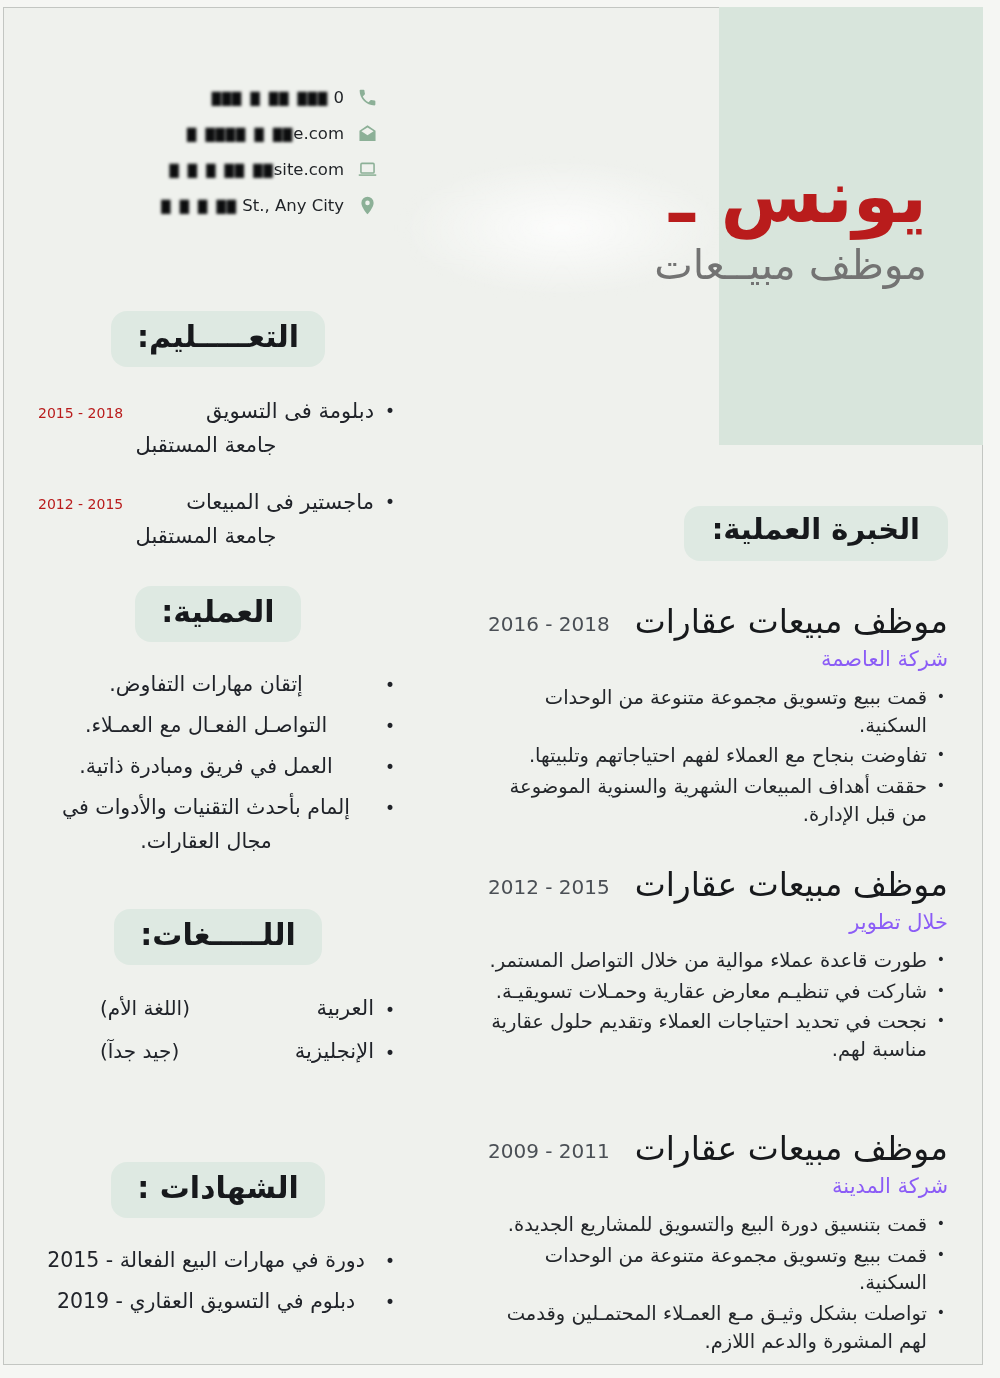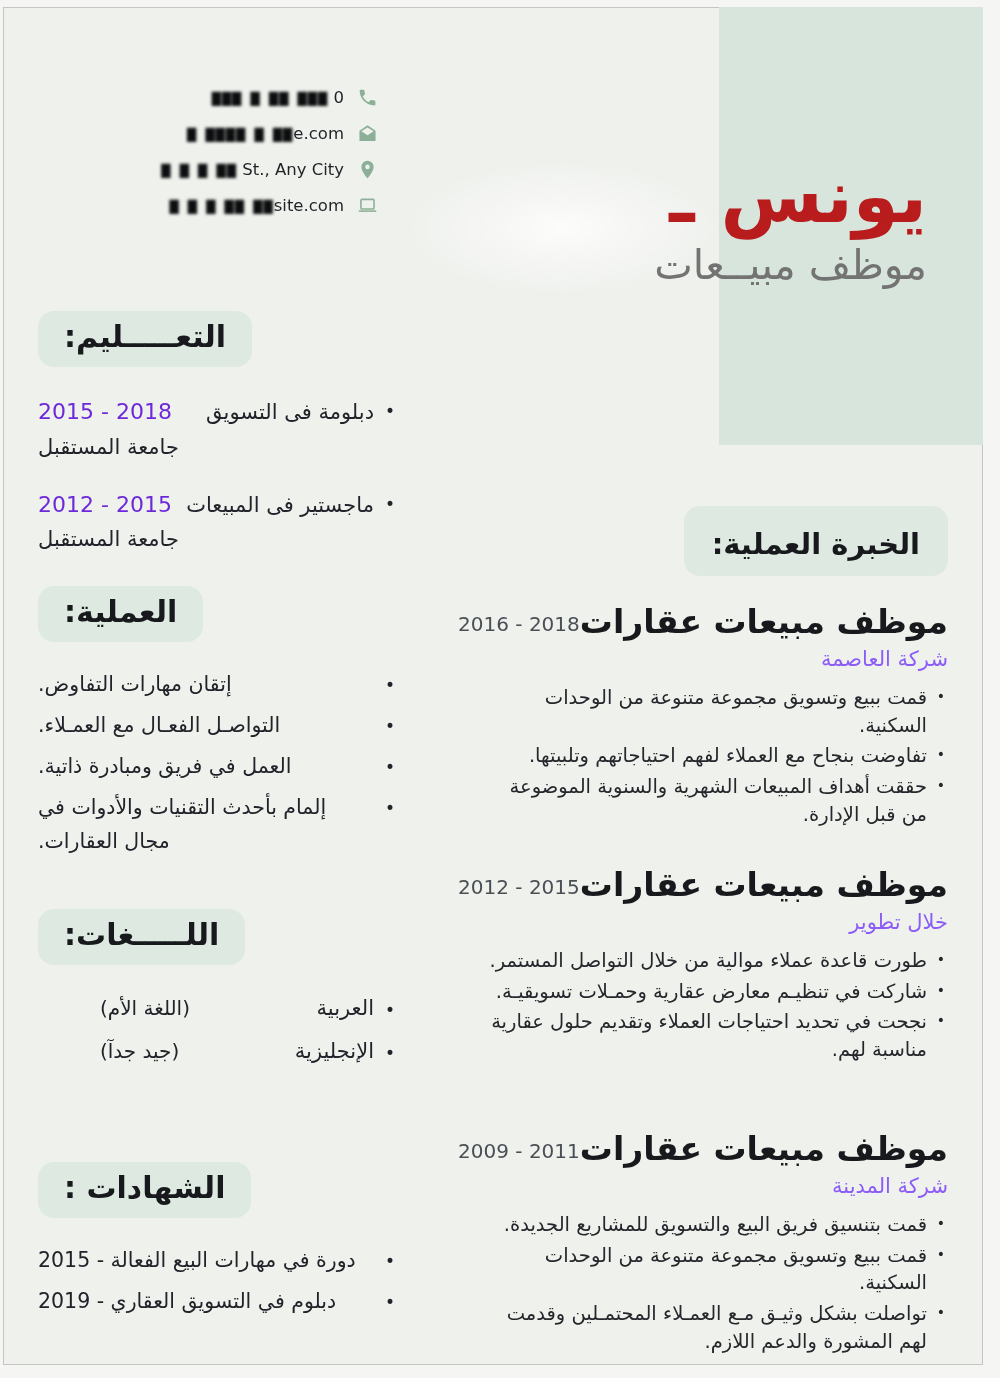--- a/index.html
+++ b/index.html
@@ -26,48 +26,48 @@
   .contact-row { display:flex; align-items:center; justify-content:flex-end; gap:13px; height:27px; }
   .contact-text { font-size:16.5px; color:#1f2226; white-space:nowrap; }
   .masked { filter:blur(1.5px); font-size:12px; letter-spacing:1px; word-spacing:3px; color:#0c0d0e; font-weight:700; }
   .cicon { flex:0 0 auto; }
 
   
   .pill { display:inline-block; background:#dee9e2; border-radius:16px; padding:9px 26px 14px;
           font-size:30px; font-weight:700; color:#17191c; line-height:1.1; }
 
   
-  .section-left { position:absolute; left:34px; width:360px; direction:rtl; text-align:left; }
+  .section-left { position:absolute; left:34px; width:360px; direction:rtl; text-align:center; }
   .sec-edu   { top:303px; }
   .sec-skill { top:578px; }
   .sec-lang  { top:901px; }
   .sec-cert  { top:1154px; }
 
   .edu-items { margin-top:27px; display:flex; flex-direction:column; gap:23px; }
   .edu-item { position:relative; padding-right:24px; font-size:21px; color:#202329; line-height:1.62; }
   .edu-item::before, .b-li::before, .lang-row::before {
     content:"\2022"; position:absolute; right:3px; top:4px; font-size:17px; color:#202329; }
   .edu-head { display:flex; justify-content:space-between; align-items:baseline; }
-  .dates-ltr { direction:ltr; unicode-bidi:isolate; font-size:22px; color:#6d28d9; white-space:nowrap; }
+  .dates-ltr { direction:ltr; unicode-bidi:isolate; font-size:14px; color:#b91c1c; white-space:nowrap; }
 
   .plain-list { margin:25px 0 0; padding:0; list-style:none; }
   .b-li { position:relative; padding-right:24px; font-size:20.5px; color:#202329; line-height:1.7; margin-bottom:6px; }
 
   .lang-rows { margin-top:31px; }
   .lang-row { position:relative; display:flex; justify-content:space-between; align-items:baseline;
               padding-right:24px; padding-left:62px; font-size:21px; color:#202329; margin-bottom:19px; }
   .lang-level { font-size:20px; color:#202329; }
 
   
   .exp-col { position:absolute; left:484px; top:498px; width:460px; direction:rtl; text-align:right; }
-  .exp-pill { padding:23px 28px 15px; font-size:29px;text-align:center; }
+  .exp-pill { padding:8px 28px 15px; font-size:29px;text-align:center; }
   .job { position:absolute; right:0; width:100%; }
   .job-1 { top:95px; } .job-2 { top:358px; } .job-3 { top:622px; }
   .job-head { display:flex; justify-content:space-between; align-items:center; }
-  .job-title { font-size:33px; font-weight:700; color:#17191c; line-height:1.3; white-space:nowrap; }
+  .job-title { font-size:33px; font-weight:400; color:#17191c; line-height:1.3; white-space:nowrap; }
   .job-dates { font-size:20px; color:#4a4f55; padding-top:4px; }
   .job-company { font-size:21px; color:#8b5cf6; margin-top:3px; }
   .job-bullets { margin:13px 0 0; padding:0; list-style:none; }
   .job-bullets li { position:relative; padding-right:21px; font-size:19.5px; color:#24272b; line-height:1.42; margin-bottom:3px; }
   .job-bullets li::before { content:"\2022"; position:absolute; right:3px; top:3px; font-size:14px; color:#24272b; }
 </style>
 </head>
 <body>
 
 <div class="page">
@@ -83,30 +83,30 @@
         </svg>
     </div>
     <div class="contact-row">
       <span class="contact-text"><span class="masked">█ ████ █ ██</span><span>e.com</span></span>
       <svg class="cicon" width="21" height="21" viewBox="0 0 24 24">
           <path fill="#8cb097" d="M12 2.5L2.8 8.8v11.7h18.4V8.8L12 2.5z"></path>
           <path fill="#eff1ed" d="M12 5l7 4.5-7 4.6-7-4.6L12 5z"></path>
         </svg>
     </div>
     <div class="contact-row">
-      <span class="contact-text"><span class="masked">█ █ █ ██</span><span> St., Any City</span></span>
-      <svg class="cicon" width="21" height="21" viewBox="0 0 24 24">
-          <path fill="#8cb097" d="M12 2a7 7 0 0 0-7 7c0 5.2 7 13 7 13s7-7.8 7-13a7 7 0 0 0-7-7zm0 9.6A2.6 2.6 0 1 1 12 6.4a2.6 2.6 0 0 1 0 5.2z"></path>
-        </svg>
-    </div>
-    <div class="contact-row">
       <span class="contact-text"><span class="masked">█ █ █ ██ ██</span><span>site.com</span></span>
       <svg class="cicon" width="21" height="21" viewBox="0 0 24 24">
           <rect x="4.5" y="5" width="15" height="11" rx="1.2" fill="none" stroke="#8cb097" stroke-width="1.8"></rect>
           <path fill="#8cb097" d="M2 17.5h20v1.8H2z"></path>
+        </svg>
+    </div>
+    <div class="contact-row">
+      <span class="contact-text"><span class="masked">█ █ █ ██</span><span> St., Any City</span></span>
+      <svg class="cicon" width="21" height="21" viewBox="0 0 24 24">
+          <path fill="#8cb097" d="M12 2a7 7 0 0 0-7 7c0 5.2 7 13 7 13s7-7.8 7-13a7 7 0 0 0-7-7zm0 9.6A2.6 2.6 0 1 1 12 6.4a2.6 2.6 0 0 1 0 5.2z"></path>
         </svg>
     </div>
   </div>
 
   <div class="name-block">
     <div class="name">يونس ـ</div>
     <div class="subtitle">موظف مبيــعات</div>
   </div>
 
   <div class="section-left sec-edu">
@@ -190,20 +190,20 @@
       </ul>
     </div>
 
     <div class="job job-3">
       <div class="job-head">
         <span class="job-title">موظف مبيعات عقارات</span>
         <span class="job-dates dates-ltr">2009 - 2011</span>
       </div>
       <div class="job-company">شركة المدينة</div>
       <ul class="job-bullets">
-        <li>قمت بتنسيق فريق البيع والتسويق للمشاريع الجديدة.</li>
+        <li>قمت بتنسيق دورة البيع والتسويق للمشاريع الجديدة.</li>
         <li>قمت ببيع وتسويق مجموعة متنوعة من الوحدات السكنية.</li>
         <li>تواصلت بشكل وثيـق مـع العمـلاء المحتمـلين وقدمت لهم المشورة والدعم اللازم.</li>
       </ul>
     </div>
   </div>
 
 </div>
 
 </body></html>

